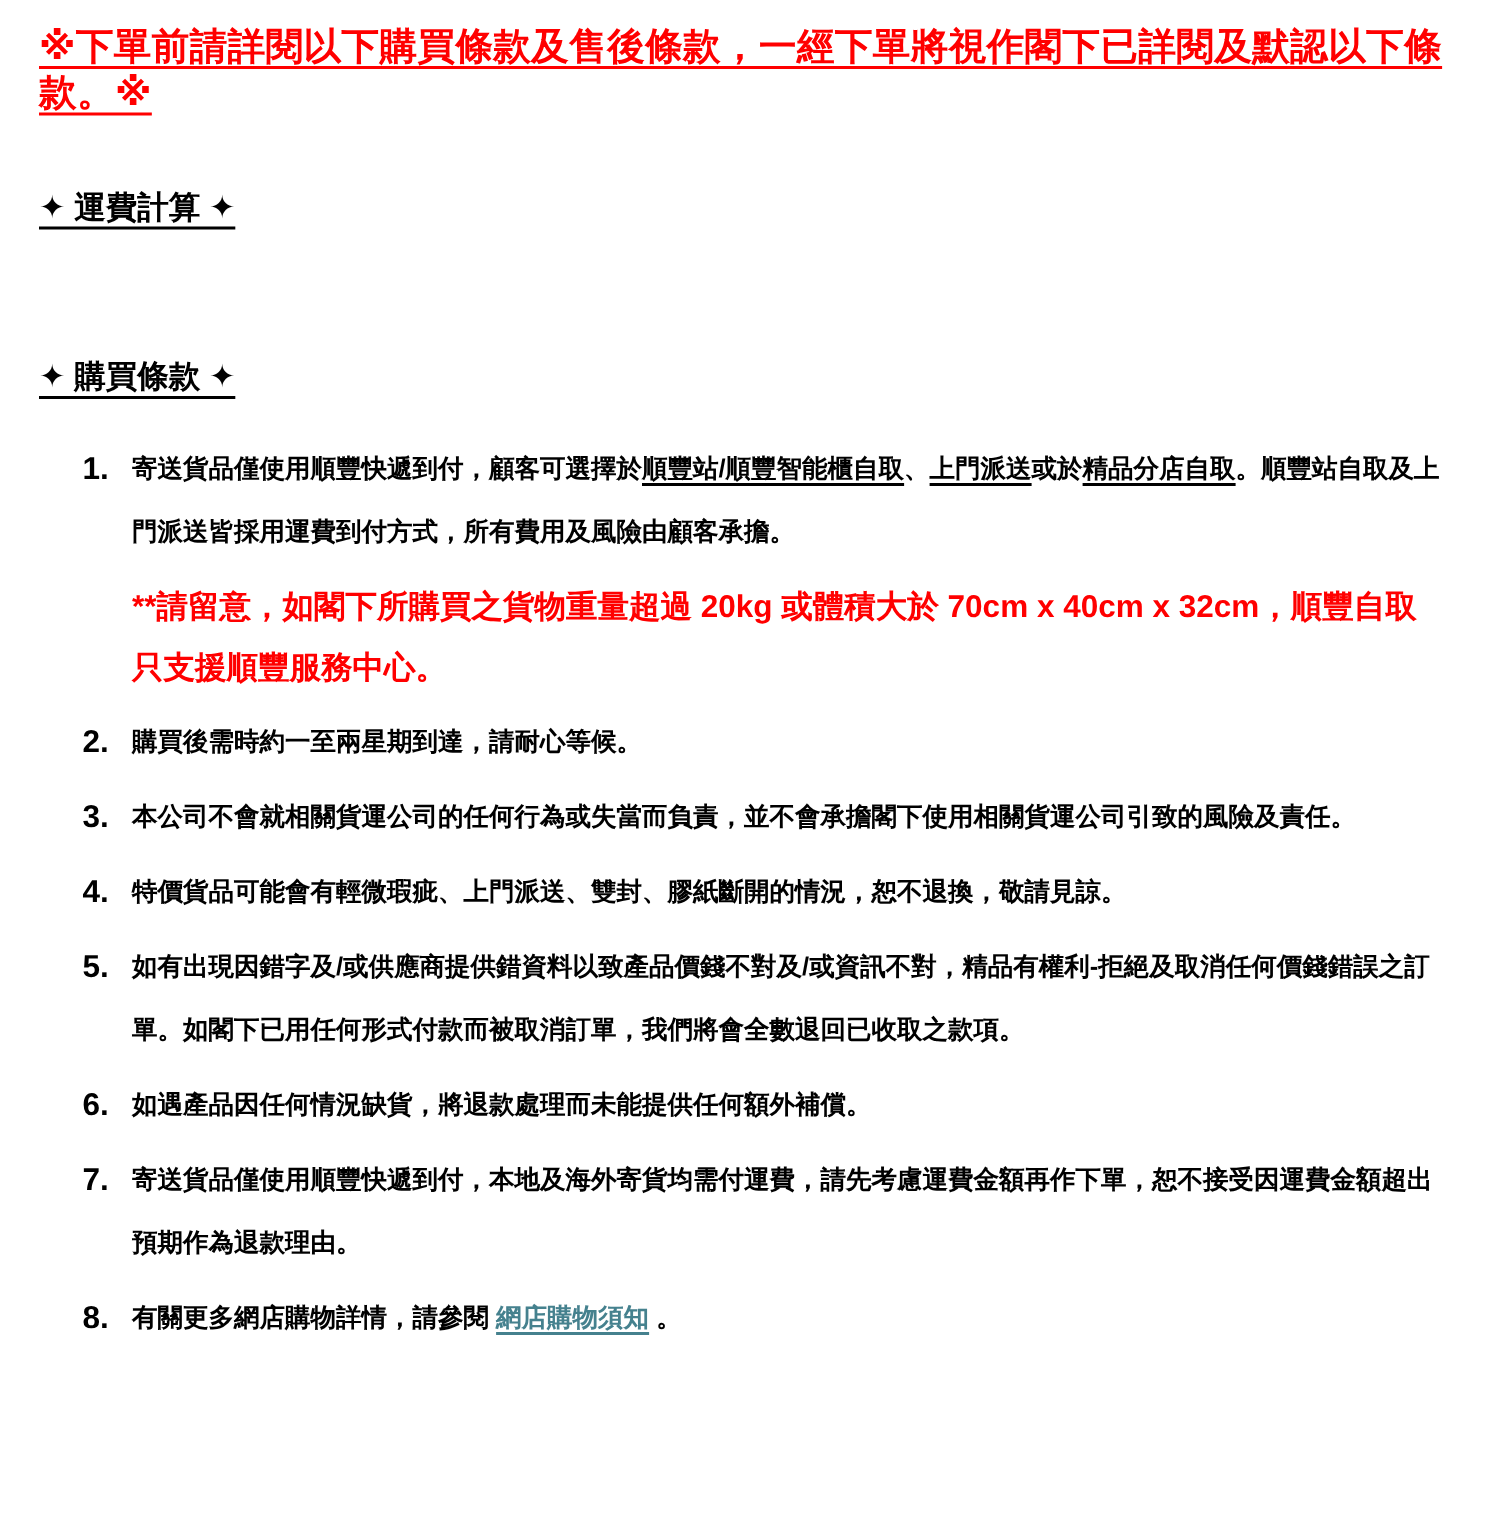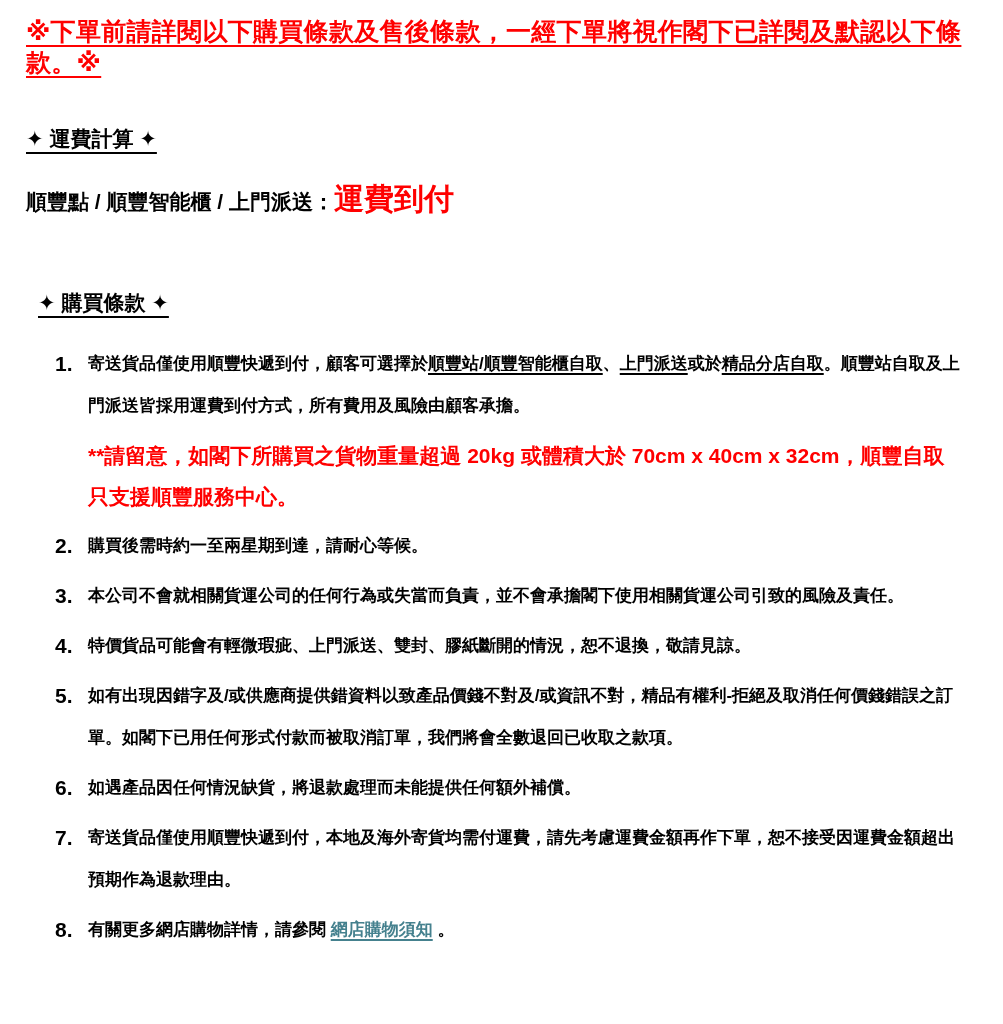--- a/index.html
+++ b/index.html
@@ -49,21 +49,21 @@
   }
   .big-red {
     color: #ff0000;
     font-size: 30px;
   }
   .ship-line2 {
     margin: 0;
     font-size: 21px;
     line-height: 1.25;
   }
-  .terms-heading-row { margin-top: 66px; margin-left: 12px; }
+  .terms-heading-row { margin-top: 66px; }
   .terms-list {
     margin: 6px 0 0 29px;
     padding: 0;
   }
   .term-item {
     display: flex;
     align-items: flex-start;
     margin: 0 0 8px 0;
   }
   .num {
@@ -103,21 +103,20 @@
 <body>
 
 <div class="doc">
 
   <p class="top-notice">※下單前請詳閱以下購買條款及售後條款，一經下單將視作閣下已詳閱及默認以下條款。※</p>
 
   <section class="shipping-section">
     <div class="heading-row">
       <h2 class="sec-heading">✦ 運費計算 ✦</h2>
     </div>
-    <p class="ship-line1"><span>順豐點 / 順豐智能櫃 / 上門派送：</span><span class="big-red">運費到付</span></p>
   </section>
 
   <section class="terms-section">
     <div class="heading-row terms-heading-row">
       <h2 class="sec-heading">✦ 購買條款 ✦</h2>
     </div>
 
     <div class="terms-list">
 
       <div class="term-item">

